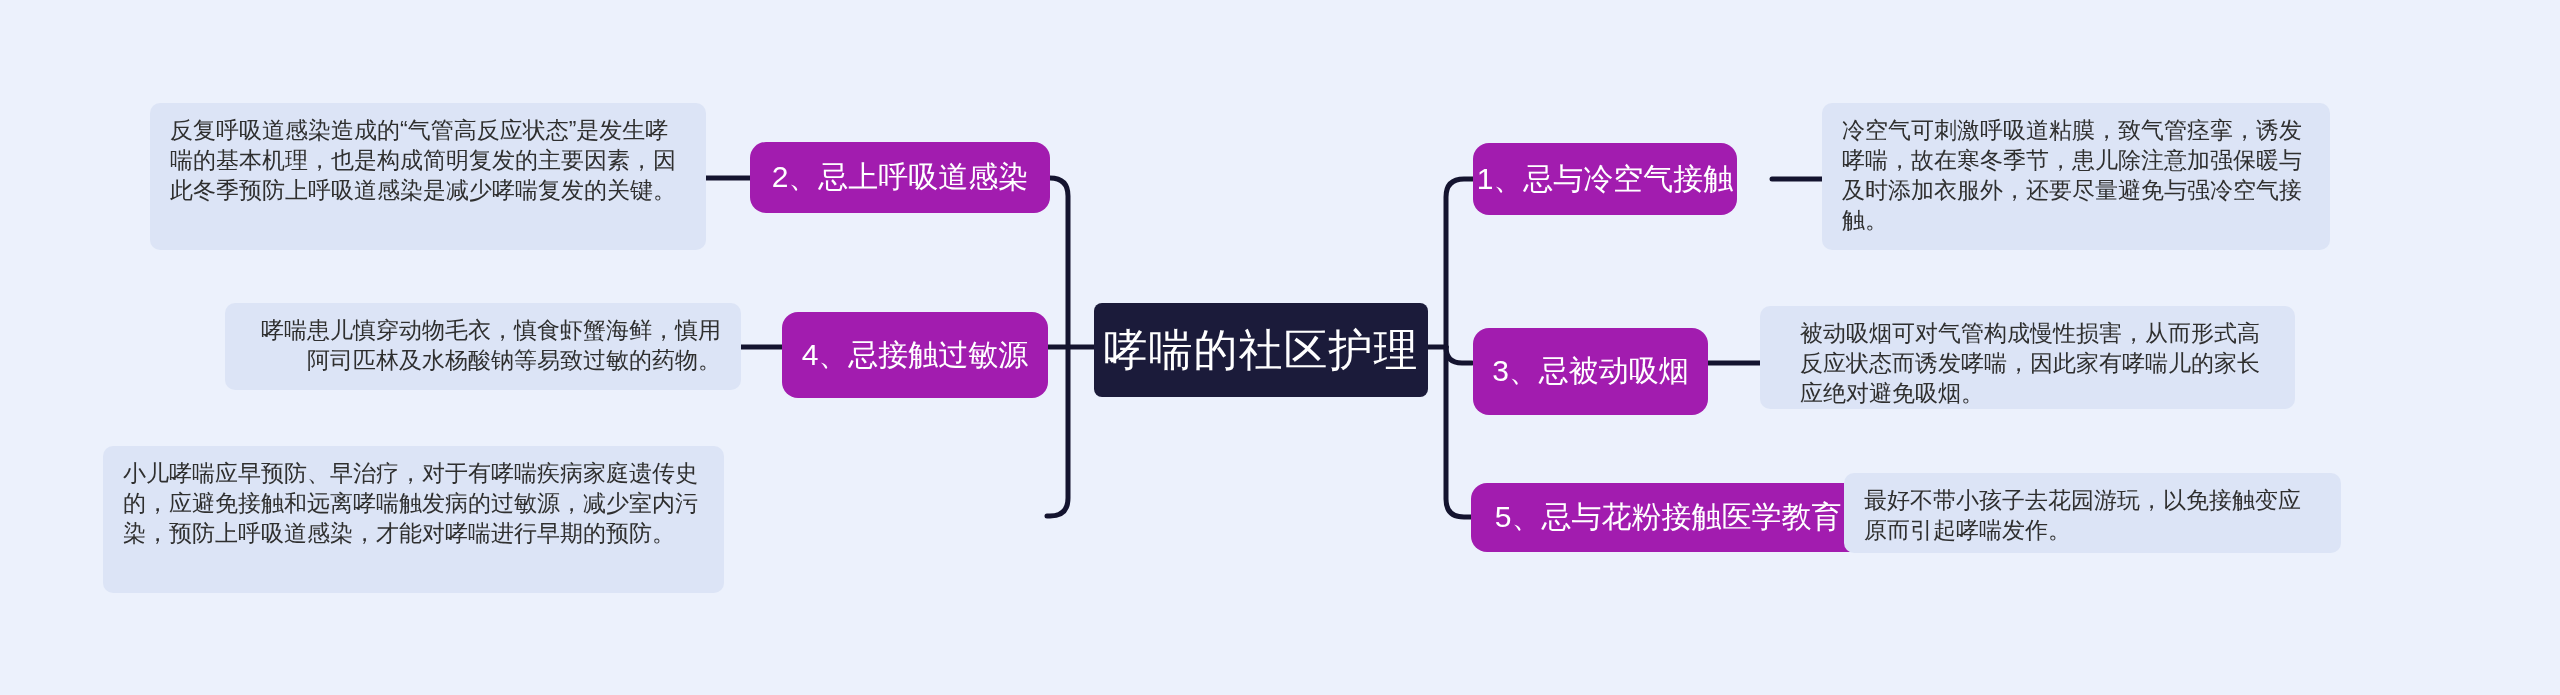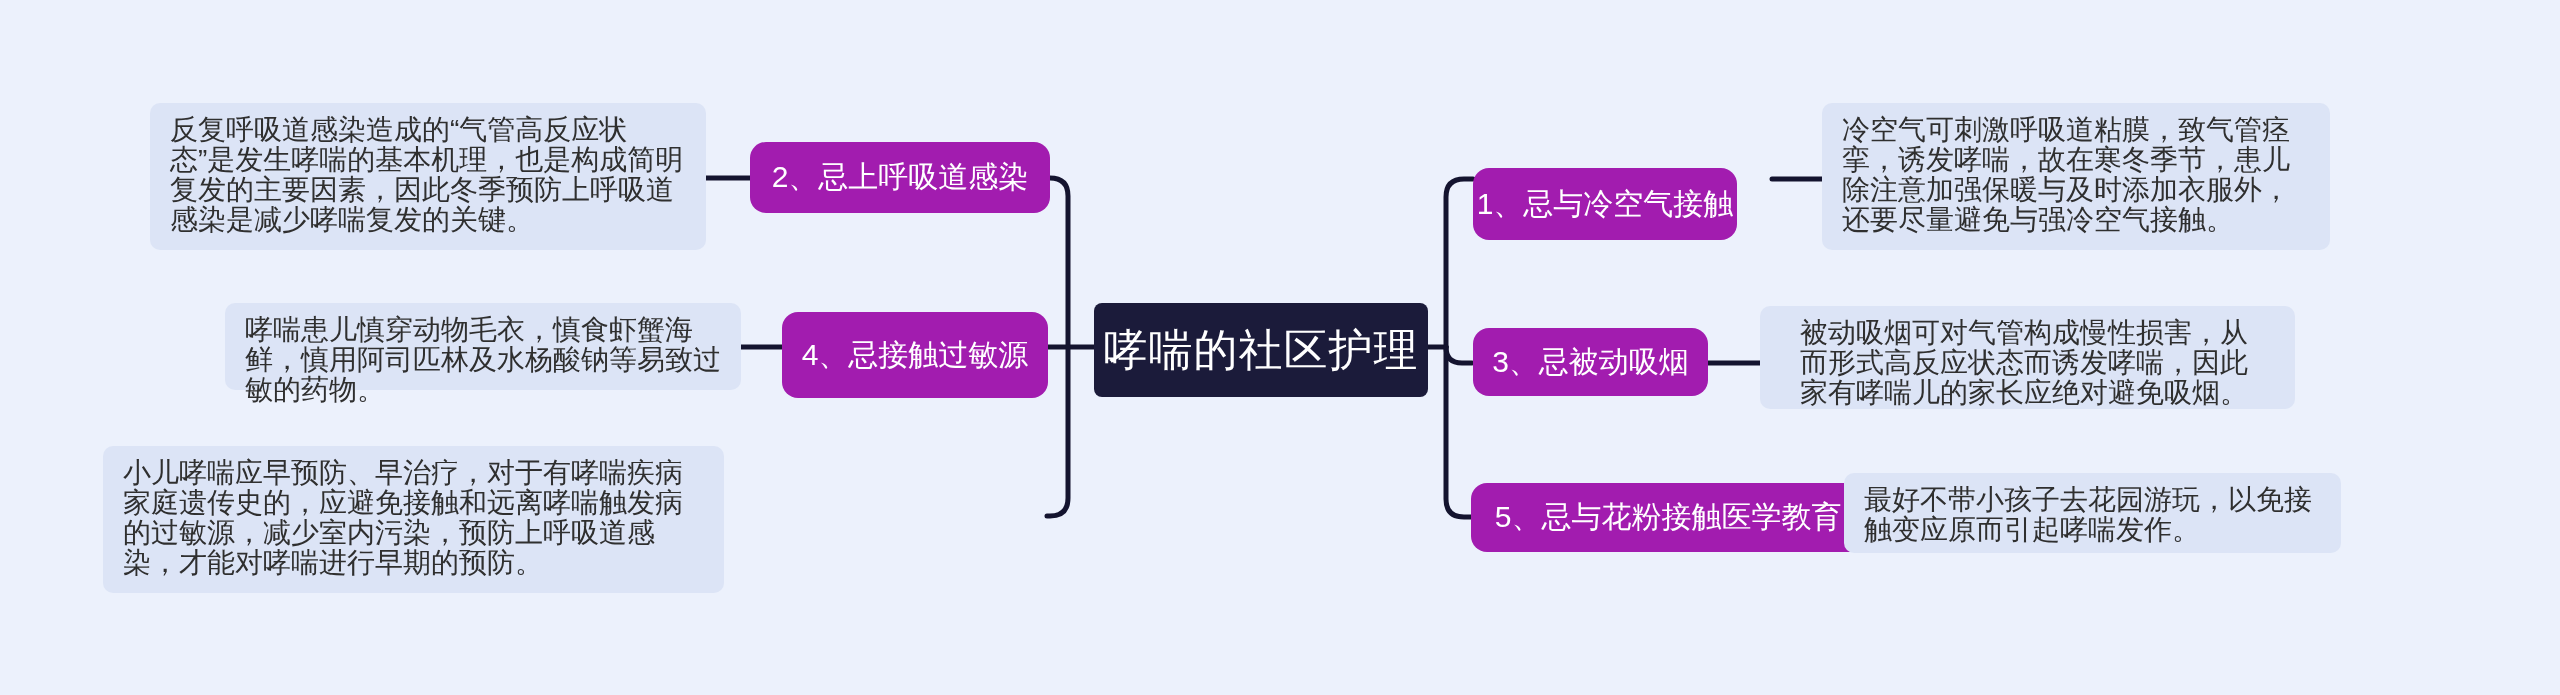--- a/index.html
+++ b/index.html
@@ -45,21 +45,21 @@
     background:#a21caf;
     color:#ffffff;
     font-size:30px;
     border-radius:16px;
   }
   .note{
     position:absolute;
     box-sizing:border-box;
     background:#dce4f6;
     color:#2f2f2f;
-    font-size:28px;
+    font-size:23px;
     line-height:30px;
     border-radius:10px;
     padding:12px 20px;
     text-align:left;
   }
 </style>
 </head>
 <body>
 
 <div class="canvas">
@@ -82,25 +82,25 @@
     <path d="M 1772 179 L 1822 179"></path>
     <path d="M 1708 363 L 1760 363"></path>
     <path d="M 1903 517 L 1953 517"></path>
   </svg>
 
   <div class="node central" style="left:1094px;top:303px;width:334px;height:94px;border-radius:8px;">哮喘的社区护理</div>
 
   <div class="node branch" style="left:750px;top:142px;width:300px;height:71px;">2、忌上呼吸道感染</div>
   <div class="node branch" style="left:782px;top:312px;width:266px;height:86px;">4、忌接触过敏源</div>
 
-  <div class="node branch" style="left:1473px;top:143px;width:264px;height:72px;margin-top:25px;">1、忌与冷空气接触</div>
-  <div class="node branch" style="left:1473px;top:328px;width:235px;height:68px;">3、忌被动吸烟</div>
+  <div class="node branch" style="left:1473px;top:143px;width:264px;height:72px;">1、忌与冷空气接触</div>
+  <div class="node branch" style="left:1473px;top:328px;width:235px;height:87px;">3、忌被动吸烟</div>
   <div class="node branch" style="left:1471px;top:483px;width:432px;height:69px;">5、忌与花粉接触医学教育|网</div>
 
   <div class="note" style="left:150px;top:103px;width:556px;height:147px;">反复呼吸道感染造成的“气管高反应状态”是发生哮喘的基本机理，也是构成简明复发的主要因素，因此冬季预防上呼吸道感染是减少哮喘复发的关键。</div>
-  <div class="note" style="left:225px;top:303px;width:516px;height:87px;">哮喘患儿慎穿动物毛衣，慎食虾蟹海鲜，慎用阿司匹林及水杨酸钠等易致过敏的药物。</div>
+  <div class="note" style="left:225px;top:303px;width:516px;height:87px;text-align:right;">哮喘患儿慎穿动物毛衣，慎食虾蟹海鲜，慎用阿司匹林及水杨酸钠等易致过敏的药物。</div>
   <div class="note" style="left:103px;top:446px;width:621px;height:147px;">小儿哮喘应早预防、早治疗，对于有哮喘疾病家庭遗传史的，应避免接触和远离哮喘触发病的过敏源，减少室内污染，预防上呼吸道感染，才能对哮喘进行早期的预防。</div>
 
   <div class="note" style="left:1822px;top:103px;width:508px;height:147px;">冷空气可刺激呼吸道粘膜，致气管痉挛，诱发哮喘，故在寒冬季节，患儿除注意加强保暖与及时添加衣服外，还要尽量避免与强冷空气接触。</div>
   <div class="note" style="left:1760px;top:306px;width:535px;height:103px;padding-left:40px;">被动吸烟可对气管构成慢性损害，从而形式高反应状态而诱发哮喘，因此家有哮喘儿的家长应绝对避免吸烟。</div>
   <div class="note" style="left:1844px;top:473px;width:497px;height:80px;">最好不带小孩子去花园游玩，以免接触变应原而引起哮喘发作。</div>
 
 </div>
 
 </body></html>

